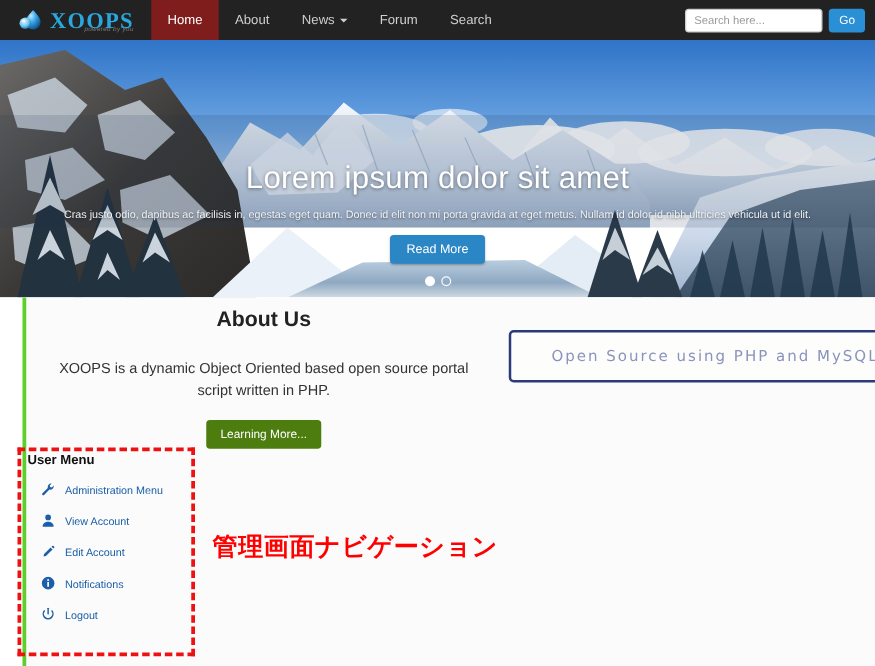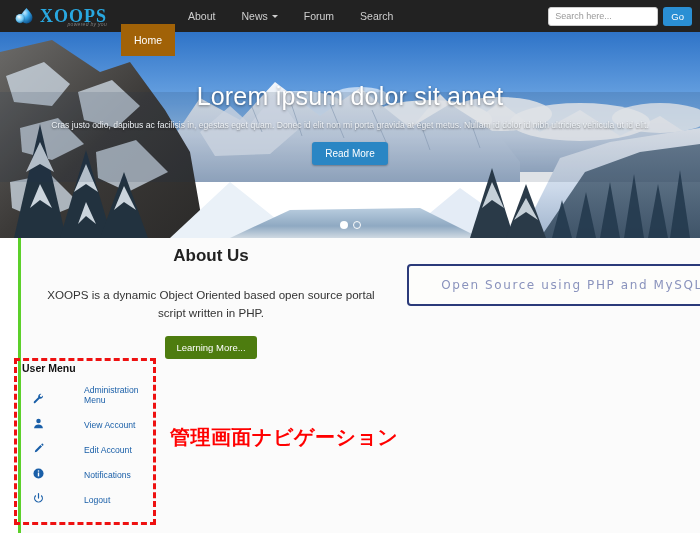--- a/index.html
+++ b/index.html
@@ -36,21 +36,21 @@
     font-size: 5px; color: #7d7d7d; letter-spacing: .3px;
     font-style: italic;
   }
   .nav-items { display: flex; align-items: stretch; height: 32px; margin-left: 4px; }
   .nav-item {
     display: flex; align-items: center;
     padding: 0 13px; height: 32px;
     color: #cfcfcf; font-size: 10.5px;
     text-decoration: none; white-space: nowrap;
   }
-  .nav-item.active { background: #a16207; color: #ffffff; margin-top: 24px; }
+  .nav-item.active { background: #7f1d1d; color: #ffffff; }
   .caret {
     display: inline-block; margin-left: 4px;
     width: 0; height: 0;
     border-left: 3px solid transparent;
     border-right: 3px solid transparent;
     border-top: 3px solid #cfcfcf;
   }
   .nav-search { margin-left: auto; display: flex; align-items: center; padding-right: 8px; }
   .search-input {
     width: 110px; height: 19px;
@@ -73,21 +73,21 @@
   .hero {
     position: absolute; top: 32px; left: 0;
     width: 700px; height: 206px;
     overflow: hidden;
   }
   .hero-img { position: absolute; inset: 0; }
   .hero-overlay {
     position: absolute; inset: 0;
     display: flex; flex-direction: column;
     align-items: center; justify-content: flex-start;
-    padding-top: 50px;
+    padding-top: 96px;
   }
   .hero-title {
     color: #ffffff; font-size: 25px; font-weight: normal;
     text-shadow: 0 1px 3px rgba(0,0,0,.45);
     letter-spacing: .2px;
   }
   .hero-sub {
     color: #eef2f6; font-size: 8.6px;
     text-align: center; width: 600px;
     margin-top: 8px; line-height: 1.55;
@@ -165,24 +165,23 @@
   }
   .usermenu {
     position: absolute; top: 362px; left: 22px;
     width: 140px; z-index: 25;
   }
   .um-title {
     font-size: 10.5px; font-weight: bold; color: #111;
     margin-bottom: 11px;
   }
   .um-item {
-    display: flex; align-items: flex-end;
+    display: flex; align-items: center;
     margin: 0 0 12px 10px;
     text-decoration: none;
-    gap: 32px;
   }
   .um-icon {
     width: 13px; height: 13px;
     display: flex; align-items: center; justify-content: center;
     color: #1a5fa8; flex: none; margin-right: 7px;
   }
   .um-label { font-size: 8.6px; color: #1a5fa8; }
 
   .annotation {
     position: absolute; top: 424px; left: 170px;

